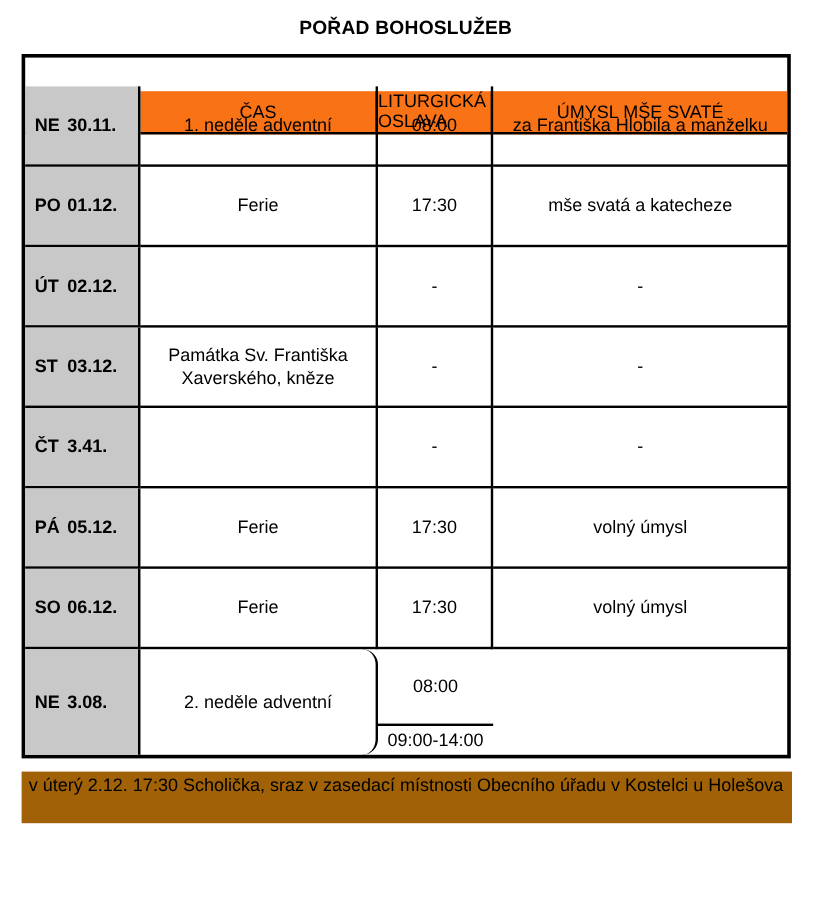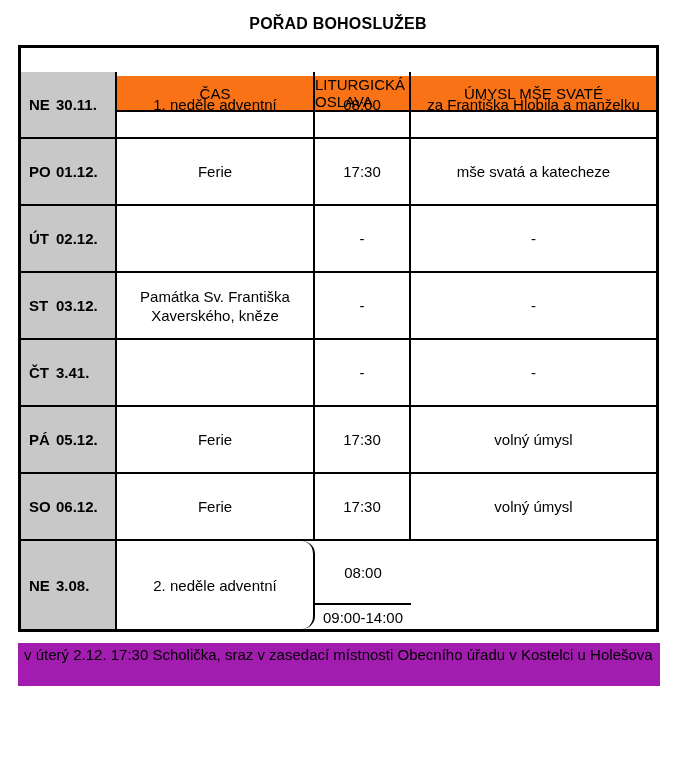--- a/index.html
+++ b/index.html
@@ -88,21 +88,21 @@
     display: flex;
     align-items: center;
     justify-content: center;
     text-align: center;
     padding: 0 4px;
   }
   .stack.time .sub-bottom { border-top: 2px solid #000000; }
 
   .note {
     margin: 11px 16px 0 18px;
-    background: #a21caf;
+    background: #a16207;
     font-size: 15px;
     line-height: 21px;
     padding: 1px 6px 2px 6px;
     min-height: 43px;
   }
 </style>
 </head>
 <body>
 
 <div class="page">

